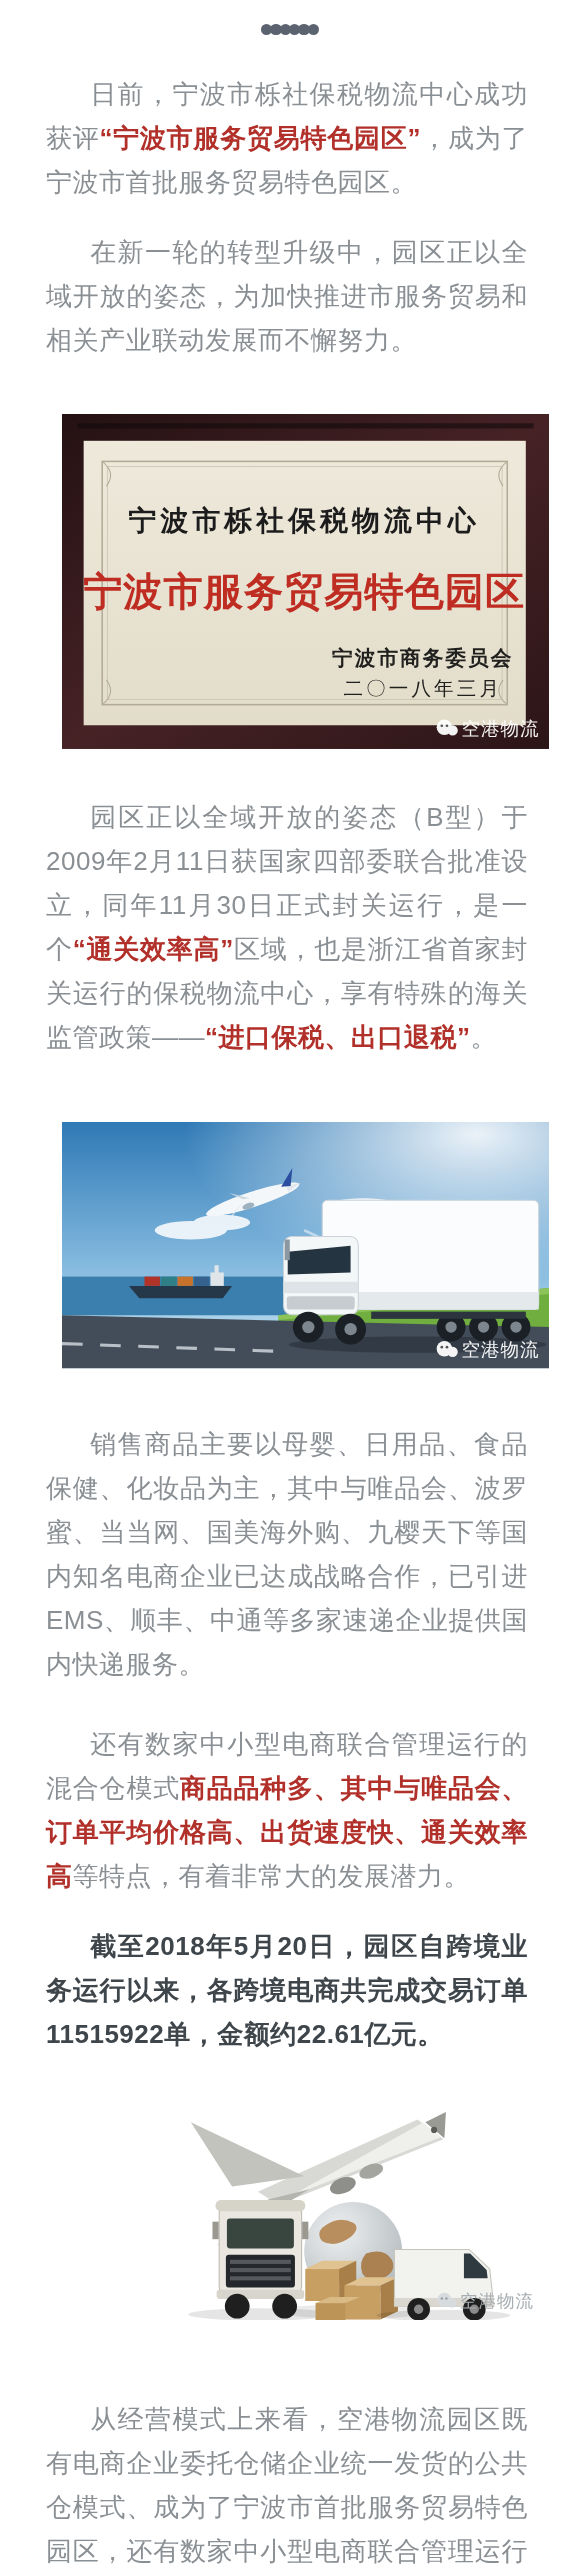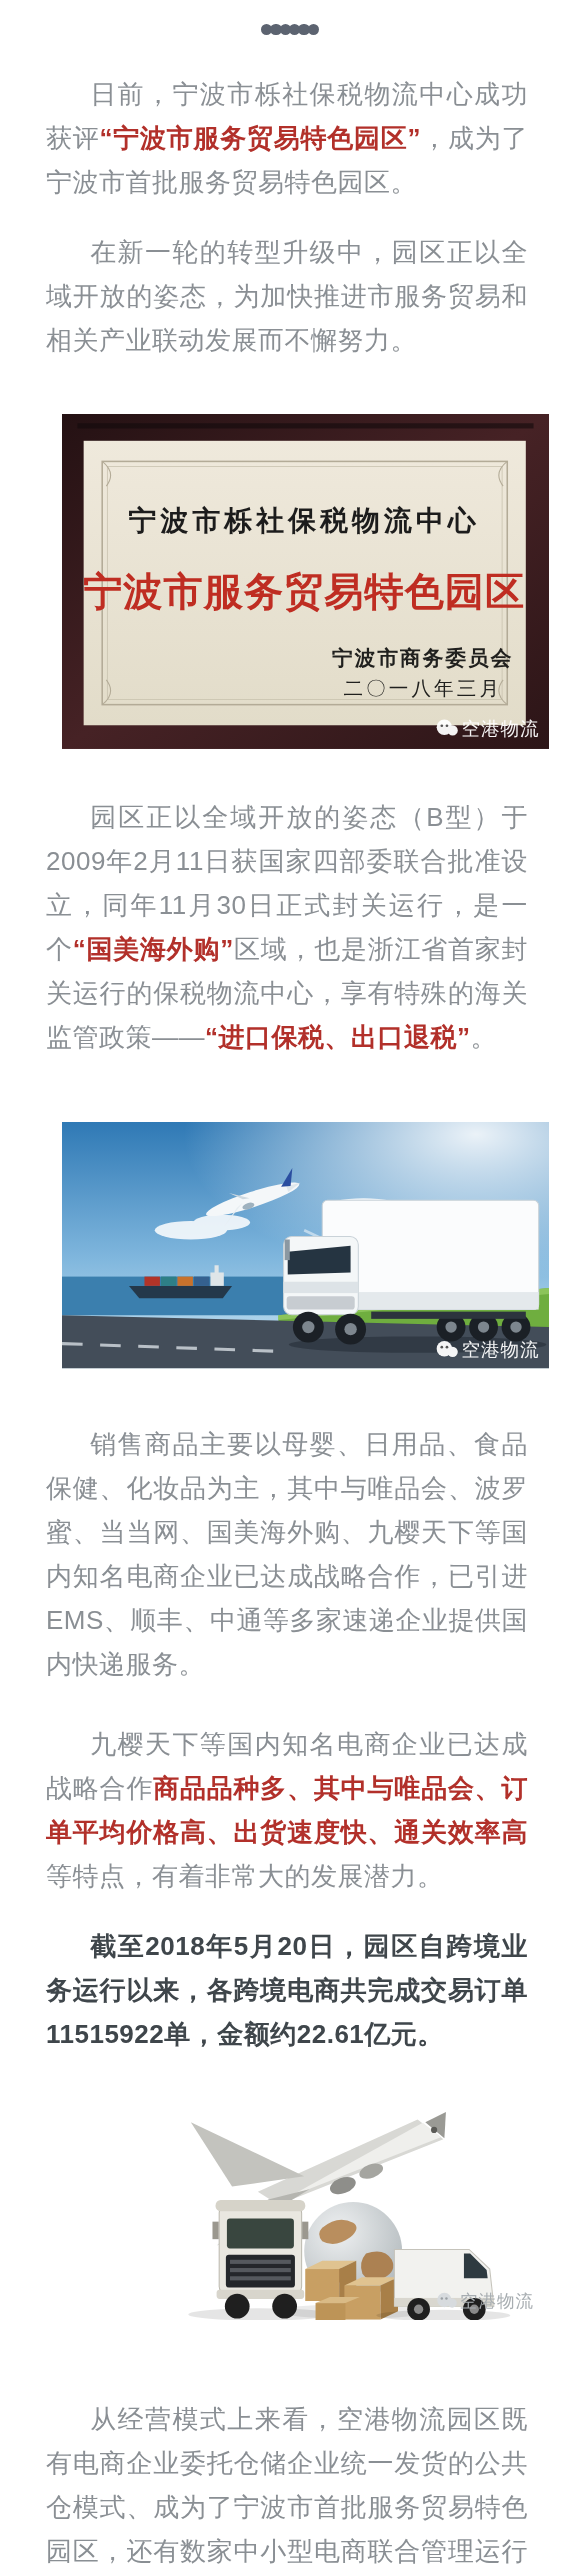--- a/index.html
+++ b/index.html
@@ -63,21 +63,21 @@
     <g opacity="0.95">
       <circle cx="742" cy="608" r="15" fill="#ffffff"></circle>
       <circle cx="758" cy="614" r="10" fill="#ffffff"></circle>
       <circle cx="737" cy="605" r="2.6" fill="#555"></circle>
         <circle cx="747" cy="605" r="2.6" fill="#555"></circle>
       <text x="775" y="622" font-size="36" fill="#ffffff" letter-spacing="2">空港物流</text>
     </g>
   </svg>
 </figure>
 
-<p class="para" id="p3"><span>园区正以全域开放的姿态（B型）于2009年2月11日获国家四部委联合批准设立，同年11月30日正式封关运行，是一个</span><span class="seg-red">“国美海外购”</span><span>区域，也是浙江省首家封关运行的保税物流中心，享有特殊的海关监管政策——</span><span class="seg-red">“进口保税、出口退税”</span><span>。</span></p>
+<p class="para" id="p3"><span>园区正以全域开放的姿态（B型）于2009年2月11日获国家四部委联合批准设立，同年11月30日正式封关运行，是一个</span><span class="seg-red">“通关效率高”</span><span>区域，也是浙江省首家封关运行的保税物流中心，享有特殊的海关监管政策——</span><span class="seg-red">“进口保税、出口退税”</span><span>。</span></p>
 
 <figure id="fig-truck">
   <svg viewBox="0 0 945 478" xmlns="http://www.w3.org/2000/svg">
     <defs>
       <linearGradient id="skyG" x1="0" y1="0" x2="0" y2="1">
         <stop offset="0" stop-color="#2f79b5"></stop>
           <stop offset="0.55" stop-color="#7fb6dd"></stop>
           <stop offset="1" stop-color="#cfe8f4"></stop>
       </linearGradient>
       <radialGradient id="glareG" cx="0.85" cy="0.05" r="0.6">
@@ -142,21 +142,21 @@
       <circle cx="742" cy="440" r="15" fill="#ffffff"></circle>
       <circle cx="758" cy="446" r="10" fill="#ffffff"></circle>
       <circle cx="737" cy="437" r="2.6" fill="#555"></circle>
         <circle cx="747" cy="437" r="2.6" fill="#555"></circle>
       <text x="775" y="454" font-size="36" fill="#ffffff" letter-spacing="2">空港物流</text>
     </g>
   </svg>
 </figure>
 
 <p class="para" id="p4"><span>销售商品主要以母婴、日用品、食品保健、化妆品为主，其中与唯品会、波罗蜜、当当网、国美海外购、九樱天下等国内知名电商企业已达成战略合作，已引进EMS、顺丰、中通等多家速递企业提供国内快递服务。</span></p>
-<p class="para" id="p5"><span>九樱天下等国内知名电商企业已达成战略合作</span><span class="seg-red">商品品种多、其中与唯品会、订单平均价格高、出货速度快、通关效率高</span><span>等特点，有着非常大的发展潜力。</span></p>
+<p class="para" id="p5"><span>还有数家中小型电商联合管理运行的混合仓模式</span><span class="seg-red">商品品种多、其中与唯品会、订单平均价格高、出货速度快、通关效率高</span><span>等特点，有着非常大的发展潜力。</span></p>
 <p class="para" id="p6"><span class="seg-bold">截至2018年5月20日，园区自跨境业务运行以来，各跨境电商共完成交易订单11515922单，金额约22.61亿元。</span></p>
 
 <figure id="fig-cargo">
   <svg viewBox="0 0 945 430" xmlns="http://www.w3.org/2000/svg">
     <defs>
       <radialGradient id="globeG" cx="0.35" cy="0.3" r="0.9">
         <stop offset="0" stop-color="#eef0f1"></stop>
           <stop offset="1" stop-color="#aab2b6"></stop>
       </radialGradient>
     </defs>

